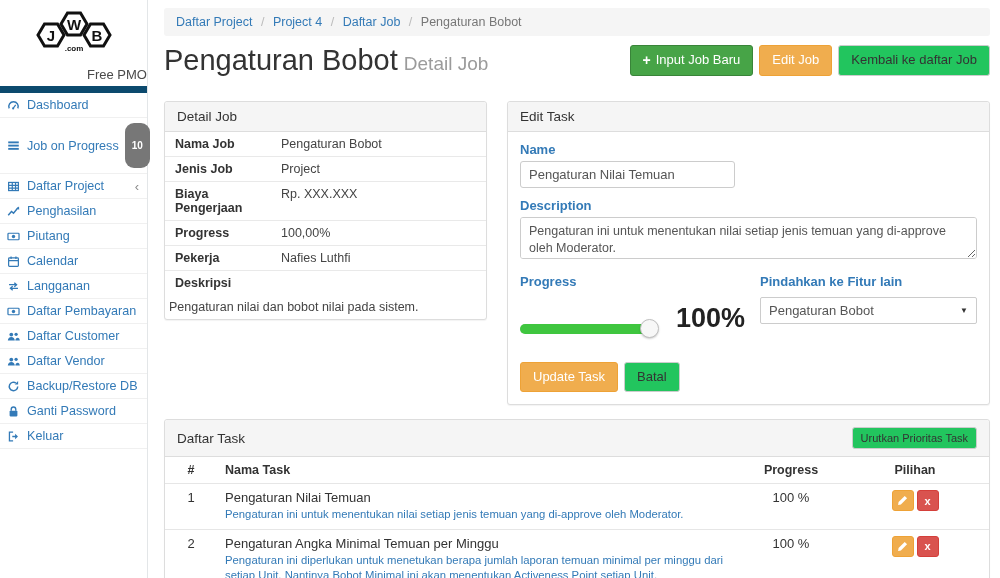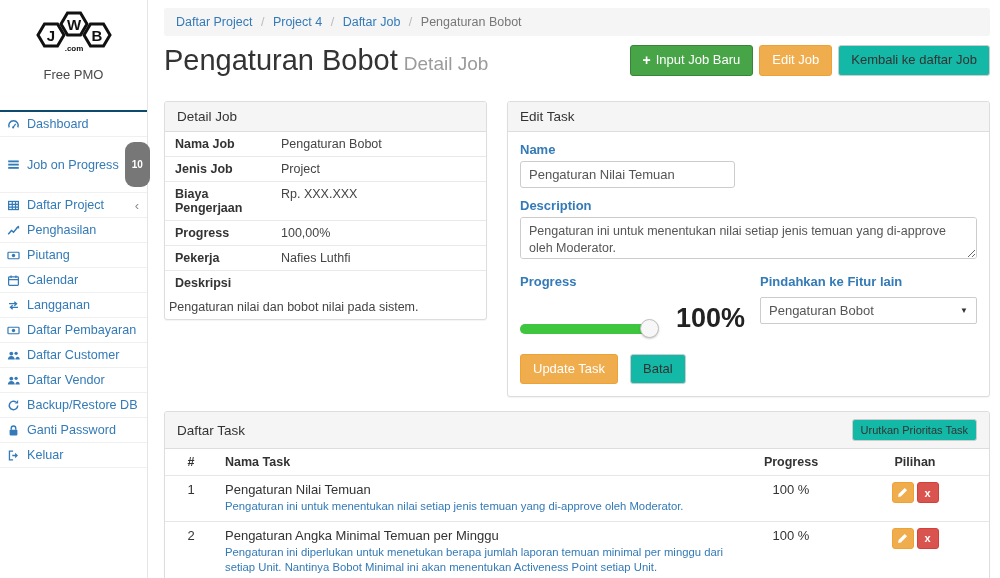--- a/index.html
+++ b/index.html
@@ -4,21 +4,21 @@
 <style>
   * { box-sizing: border-box; margin: 0; padding: 0; }
   html,body { width:1000px; height:578px; overflow:hidden; }
   body {
     font-family: "Liberation Sans", "DejaVu Sans", sans-serif;
     background:#fff; color:#333; display:flex; font-size:13px;
   }
   
   .sidebar { width:148px; flex-shrink:0; background:#fff; border-right:1px solid #e3e6e8; }
   .logo-box { padding:6px 0 4px; text-align:center; }
-  .brand { text-align:center; color:#4a4a4a; font-size:13px; padding:4px 0 28px; border-bottom:2px solid #0c4a6e; }
+  .brand { text-align:right; color:#4a4a4a; font-size:13px; padding:4px 0 4px; border-bottom:7px solid #0c4a6e; }
   .nav { list-style:none; }
   .nav li {
     display:flex; align-items:center; gap:6px;
     padding:5px 8px 5px 6px; border-bottom:1px solid #f0f0f0;
     color:#337ab7; cursor:pointer; font-size:12.6px; white-space:nowrap;
   }
   .nav-icon { width:15px; display:inline-flex; justify-content:center; flex-shrink:0; }
   .nav-icon svg { display:block; }
   .badge-pill {
     margin-left:auto; background:#777; color:#fff; font-size:10px;
@@ -37,21 +37,21 @@
   .page-title { font-size:29px; font-weight:400; color:#333; }
   .page-title small { font-size:19px; color:#9b9b9b; font-weight:400; margin-left:6px; }
   .hdr-buttons { display:flex; gap:6px; align-items:center; }
   .btn {
     display:inline-flex; align-items:center; justify-content:center; gap:5px;
     border-radius:3px; font-size:13px; padding:7px 12px; cursor:pointer;
     border:1px solid transparent; font-family:inherit; line-height:1.1;
   }
   .btn-green  { background:#47a447; border-color:#398439; color:#fff; }
   .btn-orange { background:#f0ad4e; border-color:#eea236; color:#fff; }
-  .btn-default{ background:#14b8a6; border-color:#ccc; color:#333; }
+  .btn-default{ background:#22c55e; border-color:#ccc; color:#333; }
   .btn-sm { padding:4px 8px; font-size:11px; }
   .plus { font-weight:bold; font-size:14px; }
   
   .panels-row { display:flex; gap:20px; align-items:flex-start; }
   .panel {
     background:#fff; border:1px solid #ddd; border-radius:3px;
     box-shadow:0 1px 1px rgba(0,0,0,.05);
   }
   .panel-heading {
     background:#f5f5f5; border-bottom:1px solid #ddd; padding:7px 12px;
@@ -85,21 +85,21 @@
     position:absolute; right:-9px; top:-5px; width:19px; height:19px; border-radius:50%;
     background:#f7f7f7; border:1px solid #bfbfbf; box-shadow:0 1px 2px rgba(0,0,0,.2); cursor:grab;
   }
   .prog-value { font-size:27px; font-weight:bold; color:#222; margin-left:26px; }
   .prog-right { margin-left:auto; width:217px; }
   .select {
     margin-top:8px; width:100%; border:1px solid #ccc; border-radius:2px; background:#fff;
     padding:5px 8px; font-size:13px; color:#555; display:flex; align-items:center; cursor:pointer;
   }
   .select .arrow { margin-left:auto; font-size:8px; color:#333; }
-  .action-row { margin-top:20px; display:flex; gap:12px; }
+  .action-row { margin-top:28px; display:flex; gap:6px; }
   
   .tasks-panel { margin-top:14px; }
   .t-row { display:flex; border-top:1px solid #e6e6e6; align-items:flex-start; }
   .t-head { border-top:none; font-weight:bold; font-size:12.5px; }
   .cell { padding:6px 8px; }
   .c-num { width:52px; text-align:center; flex-shrink:0; }
   .c-name { flex:1; min-width:0; }
   .c-prog { width:100px; text-align:center; flex-shrink:0; }
   .c-act { width:148px; text-align:center; flex-shrink:0; }
   .task-name { font-size:13px; color:#333; }

